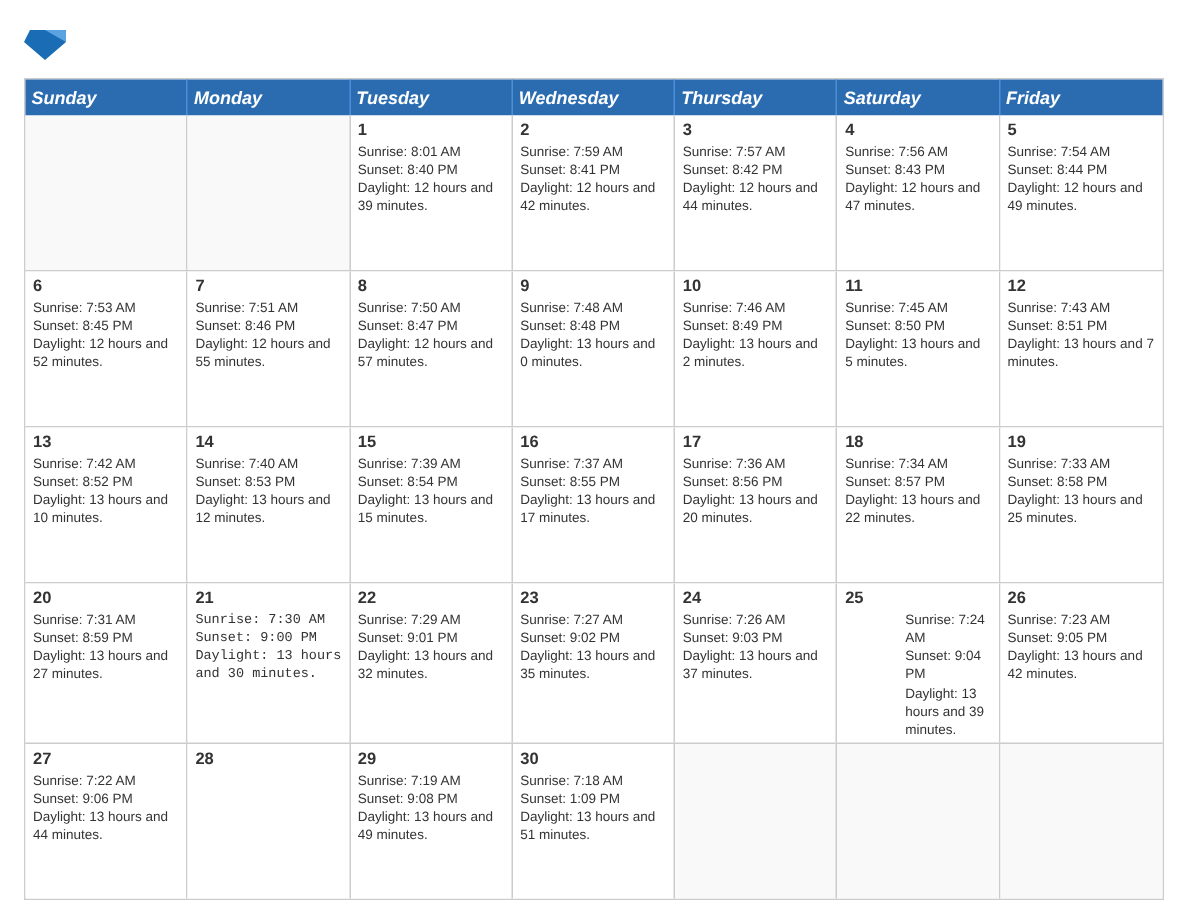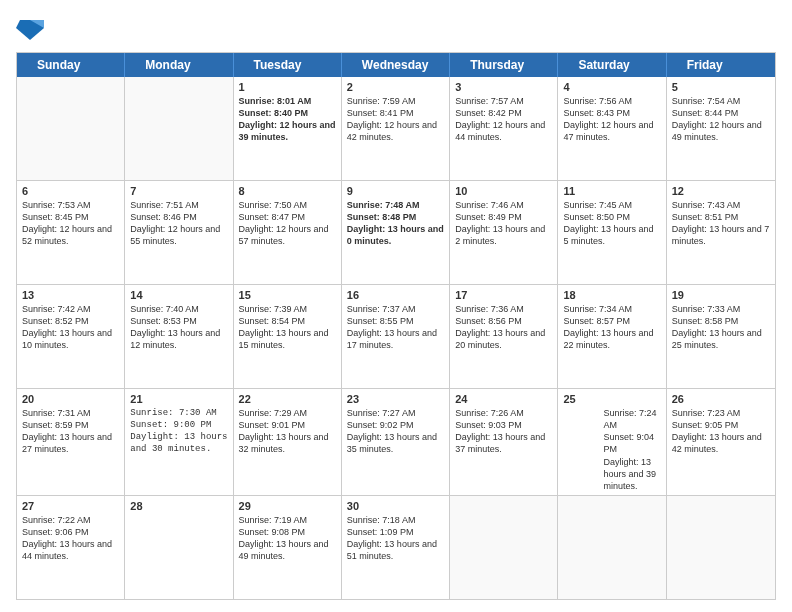--- a/index.html
+++ b/index.html
@@ -61,23 +61,24 @@
     }
     .cal-header {
       display: grid;
       grid-template-columns: repeat(7, 1fr);
       background: #2b6cb0;
     }
     .cal-header-cell {
       color: #fff;
       font-weight: bold;
       font-size: 12px;
-      padding: 5px 20px;
+      padding: 5px 4px;
       text-align: left;
       border-right: 1px solid #4a90d9;
+      font-style: italic;
     }
     .cal-header-cell:last-child { border-right: none; }
     .cal-body {
       flex: 1;
       display: flex;
       flex-direction: column;
     }
     .cal-row {
       display: grid;
       grid-template-columns: repeat(7, 1fr);
@@ -138,21 +139,21 @@
         <div class="cal-header-cell">Thursday</div>
         <div class="cal-header-cell">Saturday</div>
         <div class="cal-header-cell">Friday</div>
       </div>
     <div class="cal-body">
     <div class="cal-row">
           <div class="cal-cell empty"></div>
           <div class="cal-cell empty"></div>
           <div class="cal-cell">
             <span class="day-num">1</span>
-            <div class="cell-text" style="white-space: pre-line; font-weight: bold;">Sunrise: 8:01 AM
+            <div class="cell-text" style="white-space: pre-line;">Sunrise: 8:01 AM
 Sunset: 8:40 PM
 Daylight: 12 hours and 39 minutes.</div>
           </div>
           <div class="cal-cell">
             <span class="day-num">2</span>
             <div class="cell-text" style="white-space: pre-line;">Sunrise: 7:59 AM
 Sunset: 8:41 PM
 Daylight: 12 hours and 42 minutes.</div>
           </div>
           <div class="cal-cell">
@@ -188,21 +189,21 @@
 Daylight: 12 hours and 55 minutes.</div>
           </div>
           <div class="cal-cell">
             <span class="day-num">8</span>
             <div class="cell-text" style="white-space: pre-line;">Sunrise: 7:50 AM
 Sunset: 8:47 PM
 Daylight: 12 hours and 57 minutes.</div>
           </div>
           <div class="cal-cell">
             <span class="day-num">9</span>
-            <div class="cell-text" style="white-space: pre-line; font-weight: bold;">Sunrise: 7:48 AM
+            <div class="cell-text" style="white-space: pre-line;">Sunrise: 7:48 AM
 Sunset: 8:48 PM
 Daylight: 13 hours and 0 minutes.</div>
           </div>
           <div class="cal-cell">
             <span class="day-num">10</span>
             <div class="cell-text" style="white-space: pre-line;">Sunrise: 7:46 AM
 Sunset: 8:49 PM
 Daylight: 13 hours and 2 minutes.</div>
           </div>
           <div class="cal-cell">

